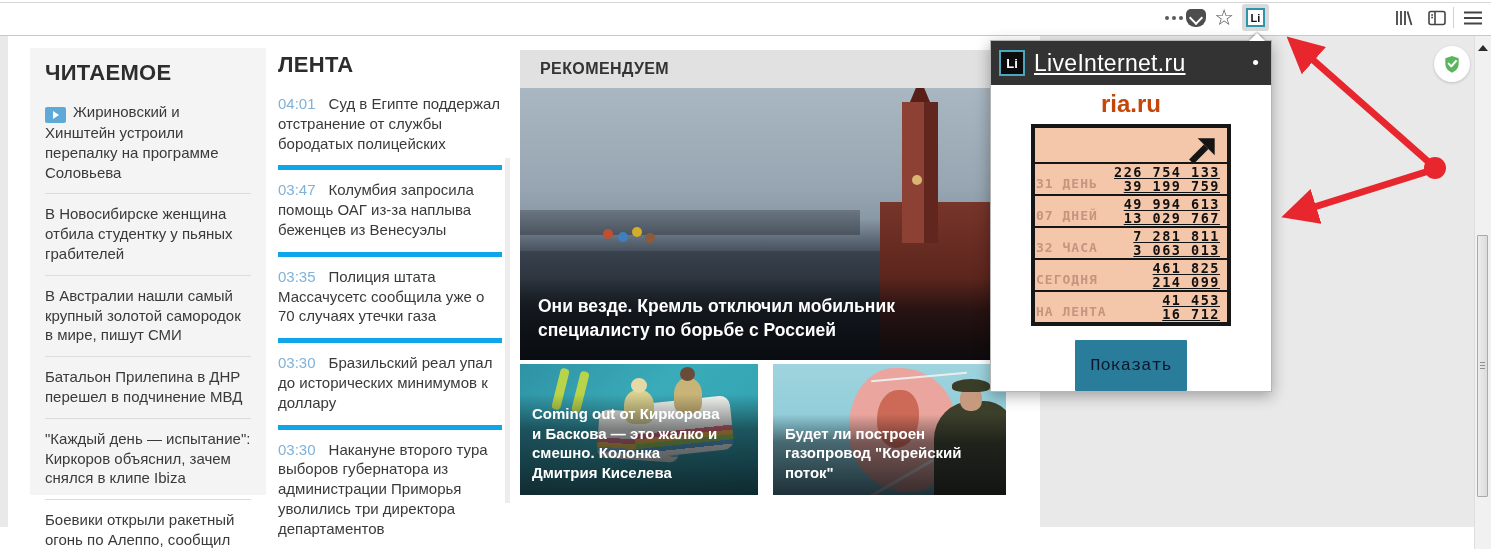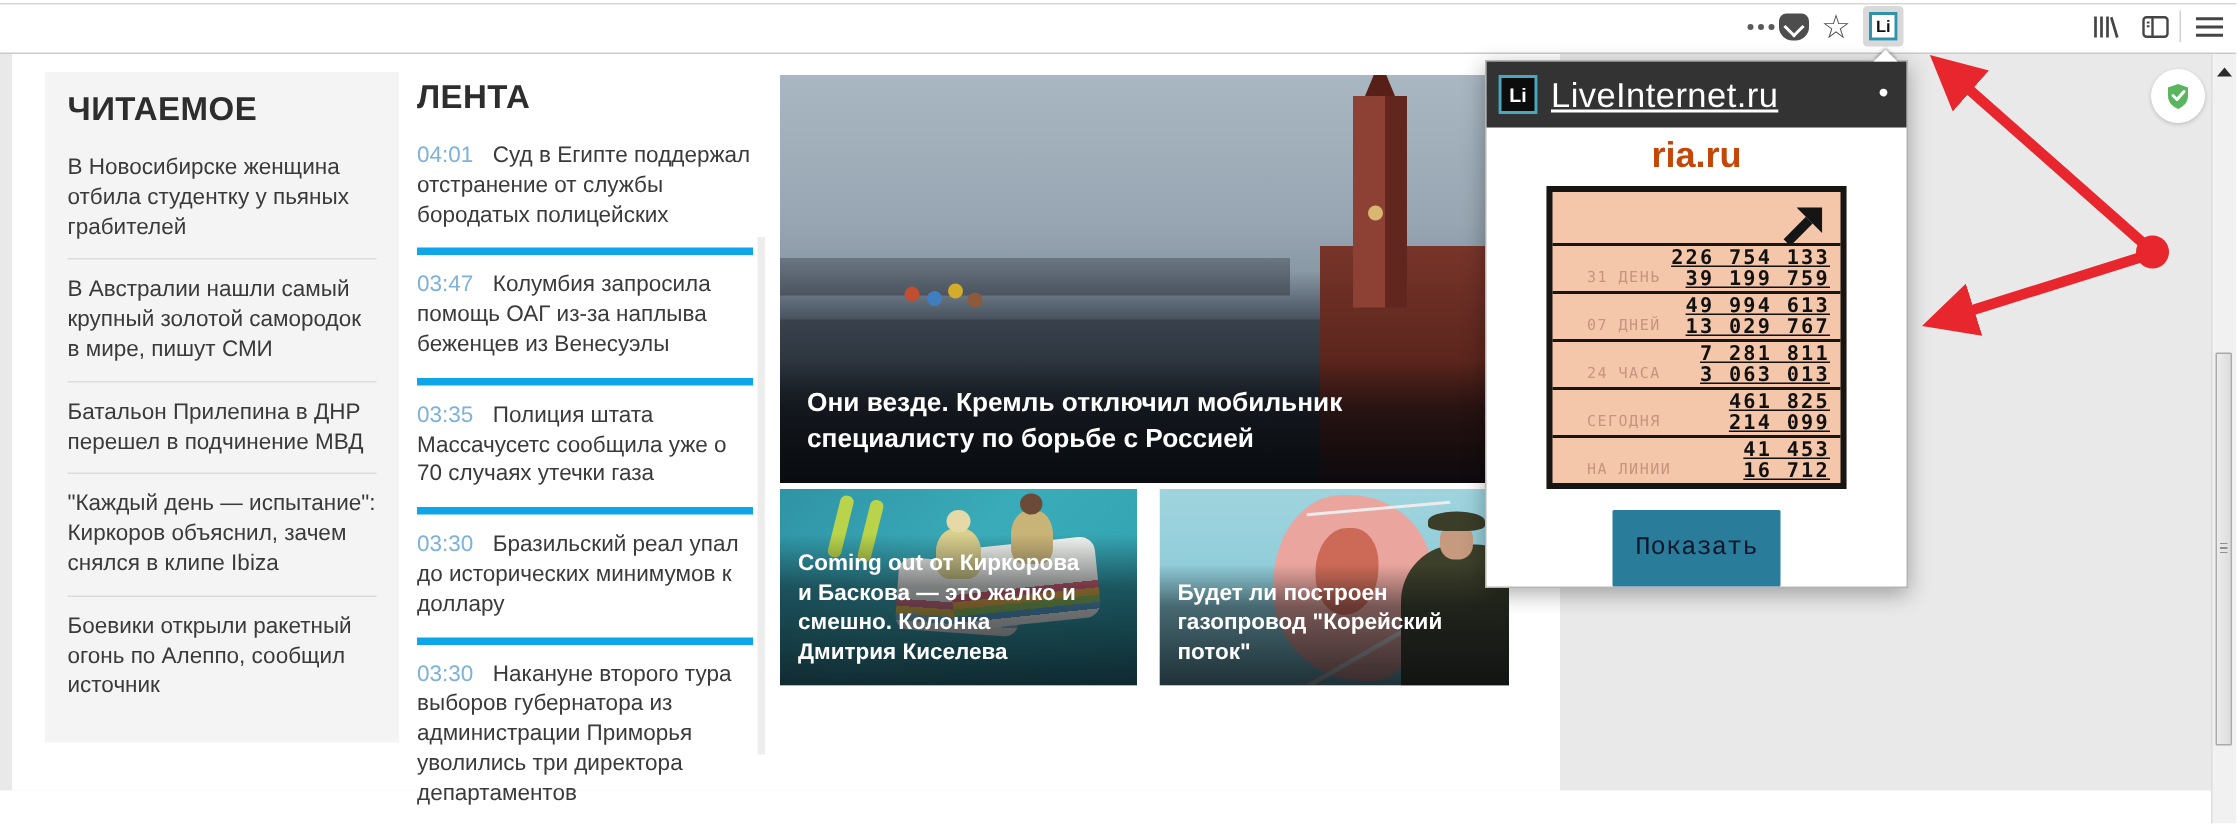--- a/index.html
+++ b/index.html
@@ -75,21 +75,21 @@
   .notch{position:absolute;top:-8px;left:258px;width:0;height:0;border-left:8px solid transparent;border-right:8px solid transparent;border-bottom:8px solid #fff;filter:drop-shadow(0 -1px 1px rgba(0,0,0,.35));}
   .popup-header{height:44px;background:#333;display:flex;align-items:center;padding:0 12px 0 8px;}
   .li-logo{width:26px;height:26px;background:#0c0c0c;border:2px solid #4aa7bd;box-sizing:border-box;color:#fff;font-weight:bold;font-size:13px;display:flex;align-items:center;justify-content:center;}
   .brand{color:#fff;font-size:23px;margin-left:9px;text-decoration:underline;cursor:pointer;letter-spacing:.3px;}
   .menu-dot{margin-left:auto;color:#fff;font-size:19px;cursor:pointer;}
   .site-name{text-align:center;color:#c54708;font-weight:bold;font-size:24px;margin:5px 0 6px 0;}
   .counter{width:200px;height:202px;margin:0 auto;background:#f4c6aa;border:4px solid #161616;box-sizing:border-box;display:flex;flex-direction:column;cursor:pointer;}
   .c-arrow{height:42px;position:relative;}
   .c-arrow svg{position:absolute;right:7px;top:5px;}
   .c-row{flex:1;border-top:2px solid #161616;position:relative;padding:1px 7px 1px 7px;display:flex;flex-direction:column;justify-content:center;}
-  .c-label{position:absolute;left:23px;bottom:3px;font-family:"DejaVu Sans Mono",monospace;font-size:10px;font-weight:normal;color:#c7947f;letter-spacing:1px;white-space:nowrap;}
+  .c-label{position:absolute;left:1px;bottom:3px;font-family:"DejaVu Sans Mono",monospace;font-size:13px;font-weight:bold;color:#c7947f;letter-spacing:1px;white-space:nowrap;}
   .c-val{font-family:"DejaVu Sans Mono",monospace;font-size:13.5px;font-weight:bold;color:#111;text-align:right;line-height:14px;letter-spacing:1.5px;white-space:nowrap;text-decoration:underline;}
   .show-btn{display:block;margin:14px auto 0 auto;background:#2a7c9b;color:#0f172a;border:none;font-family:Liberation Mono, monospace;font-size:17px;padding:16px 15px;cursor:pointer;border-radius:1px;}
   
   .shield-badge{position:absolute;left:1434px;top:46px;width:36px;height:36px;border-radius:50%;background:#fff;box-shadow:0 1px 3px rgba(0,0,0,.18);display:flex;align-items:center;justify-content:center;z-index:6;cursor:pointer;}
   
   .sb-track{position:absolute;right:0;top:35px;width:16px;height:514px;background:#f1f1f1;border-left:1px solid #dedede;z-index:2;cursor:pointer;}
   .sb-up{position:absolute;top:10px;left:3px;width:0;height:0;border-left:5px solid transparent;border-right:5px solid transparent;border-bottom:6px solid #2b2b2b;}
   .sb-thumb{position:absolute;left:2px;top:200px;width:11px;height:262px;background:linear-gradient(90deg,#ececec,#dcdcdc);border:1px solid #aaa;box-sizing:border-box;border-radius:1px;cursor:grab;}
   .sb-grip{position:absolute;left:2px;top:50%;margin-top:-4px;width:5px;height:8px;background:repeating-linear-gradient(180deg,#8f8f8f 0 1px,transparent 1px 3px);}
   
@@ -130,38 +130,40 @@
         <path d="M0 1.5h18 M0 7h18 M0 12.5h18" stroke="#454545" stroke-width="2"></path>
       </svg>
   </div>
 </div>
 
 <div class="page">
   <div class="card">
 
     <div class="readable">
       <div class="col-h">ЧИТАЕМОЕ</div>
+      <div class="news-item"><span class="play-ic"></span><span>Жириновский и Хинштейн устроили перепалку на программе Соловьева</span></div>
       <div class="news-item"><span>В Новосибирске женщина отбила студентку у пьяных грабителей</span></div>
       <div class="news-item"><span>В Австралии нашли самый крупный золотой самородок в мире, пишут СМИ</span></div>
       <div class="news-item"><span>Батальон Прилепина в ДНР перешел в подчинение МВД</span></div>
       <div class="news-item"><span>"Каждый день — испытание": Киркоров объяснил, зачем снялся в клипе Ibiza</span></div>
       <div class="news-item"><span>Боевики открыли ракетный огонь по Алеппо, сообщил источник</span></div>
     </div>
 
     <div class="feed">
       <div class="col-h">ЛЕНТА</div>
       <div class="feed-item"><span class="feed-time">04:01</span><span>Суд в Египте поддержал отстранение от службы бородатых полицейских</span></div>
       <div class="feed-item"><span class="feed-time">03:47</span><span>Колумбия запросила помощь ОАГ из-за наплыва беженцев из Венесуэлы</span></div>
       <div class="feed-item"><span class="feed-time">03:35</span><span>Полиция штата Массачусетс сообщила уже о 70 случаях утечки газа</span></div>
       <div class="feed-item"><span class="feed-time">03:30</span><span>Бразильский реал упал до исторических минимумов к доллару</span></div>
       <div class="feed-item"><span class="feed-time">03:30</span><span>Накануне второго тура выборов губернатора из администрации Приморья уволились три директора департаментов</span></div>
       <div class="feed-strip"></div>
     </div>
 
     <div class="rec">
+      <div class="rec-header">РЕКОМЕНДУЕМ</div>
 
       <div class="main-photo">
         <div class="sky"></div>
         <div class="skyline"></div>
         <div class="ground"></div>
         <div class="wall"></div>
         <div class="tower">
             <div class="clock"></div>
           </div>
         <div class="domes"></div>
@@ -219,31 +221,31 @@
       <span class="c-label">31 ДЕНЬ</span>
       <div class="c-val">226 754 133</div>
       <div class="c-val">39 199 759</div>
     </div>
     <div class="c-row">
       <span class="c-label">07 ДНЕЙ</span>
       <div class="c-val">49 994 613</div>
       <div class="c-val">13 029 767</div>
     </div>
     <div class="c-row">
-      <span class="c-label">24 ЧАСА</span>
+      <span class="c-label">32 ЧАСА</span>
       <div class="c-val">7 281 811</div>
       <div class="c-val">3 063 013</div>
     </div>
     <div class="c-row">
       <span class="c-label">СЕГОДНЯ</span>
       <div class="c-val">461 825</div>
       <div class="c-val">214 099</div>
     </div>
     <div class="c-row">
-      <span class="c-label">НА ЛИНИИ</span>
+      <span class="c-label">НА ЛЕНТА</span>
       <div class="c-val">41 453</div>
       <div class="c-val">16 712</div>
     </div>
   </div>
 
   <button class="show-btn">Показать</button>
 </div>
 
 <div class="shield-badge">
   <svg width="24" height="24" viewBox="0 0 36 36">

